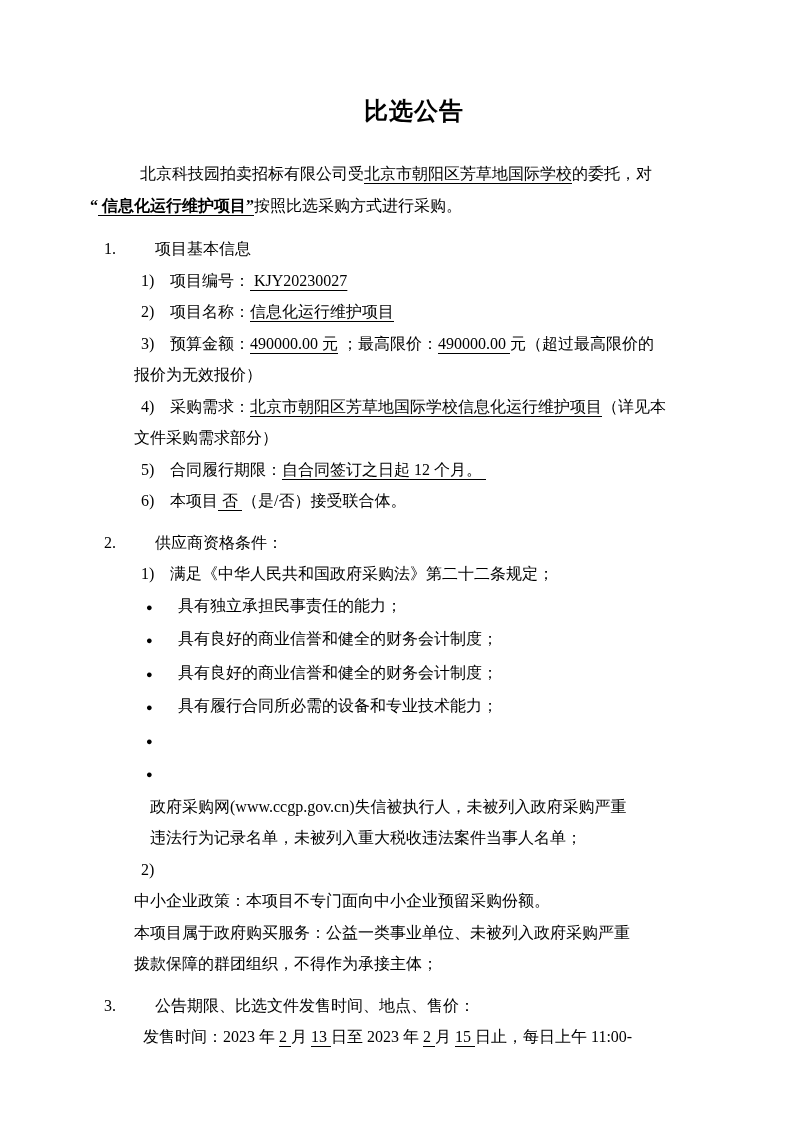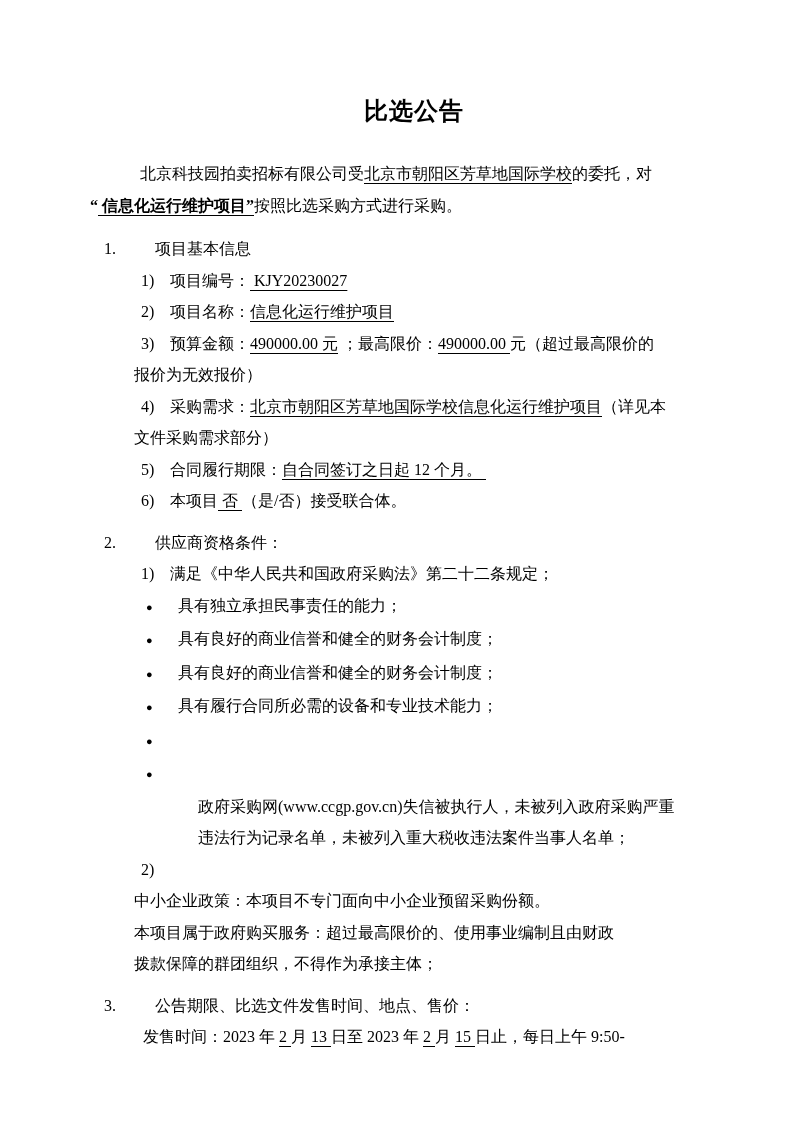--- a/index.html
+++ b/index.html
@@ -12,21 +12,21 @@
   .doc-title{
     font-size:24px;font-weight:700;text-align:center;
     line-height:33px;margin:0 0 30px 0;letter-spacing:1px;
   }
   .line{white-space:nowrap;}
   .row{display:flex;}
   .m1{flex:0 0 65px;box-sizing:border-box;padding-left:14px;}
   .m2{flex:0 0 80px;box-sizing:border-box;padding-left:51px;}
   .mb{flex:0 0 88px;box-sizing:border-box;padding-left:56px;}
   .cont-l2{margin-left:44px;}   
-  .cont-b{margin-left:108px;}    
+  .cont-b{margin-left:60px;}    
   .sale-line{margin-left:53px;} 
   .sec1{margin-top:12px;}
   .sec{margin-top:10px;}
   .indent1{margin-left:50px;}   
   .u{text-decoration:underline;text-underline-offset:4px;text-decoration-thickness:1px;}
   .b{font-weight:700;}
   .bullet-glyph{font-size:11px;display:inline-block;}
   .txt{flex:1 1 auto;white-space:nowrap;}
 </style>
 </head>
@@ -99,22 +99,22 @@
   </div>
   <div class="row">
     <span class="mb"><span class="bullet-glyph">●</span></span>
   </div>
   <div class="line cont-b">政府采购网(www.ccgp.gov.cn)失信被执行人，未被列入政府采购严重</div>
   <div class="line cont-b">违法行为记录名单，未被列入重大税收违法案件当事人名单；</div>
   <div class="row">
     <span class="m2">2)</span>
   </div>
   <div class="line cont-l2">中小企业政策：本项目不专门面向中小企业预留采购份额。</div>
-  <div class="line cont-l2">本项目属于政府购买服务：超过最高限价的、使用事业编制且由财政</div>
+  <div class="line cont-l2">本项目属于政府购买服务：公益一类事业单位、未被列入政府采购严重</div>
   <div class="line cont-l2">拨款保障的群团组织，不得作为承接主体；</div>
 
   <div class="row sec">
     <span class="m1">3.</span>
     <span class="txt">公告期限、比选文件发售时间、地点、售价：</span>
   </div>
-  <div class="line sale-line"><span>发售时间：2023 年 </span><span class="u">2&nbsp;</span><span>月 </span><span class="u">13&nbsp;</span><span>日至 2023 年 </span><span class="u">2&nbsp;</span><span>月 </span><span class="u">15&nbsp;</span><span>日止，每日上午 9:50-</span></div>
+  <div class="line sale-line"><span>发售时间：2023 年 </span><span class="u">2&nbsp;</span><span>月 </span><span class="u">13&nbsp;</span><span>日至 2023 年 </span><span class="u">2&nbsp;</span><span>月 </span><span class="u">15&nbsp;</span><span>日止，每日上午 11:00-</span></div>
 
 </div>
 
 </body></html>

